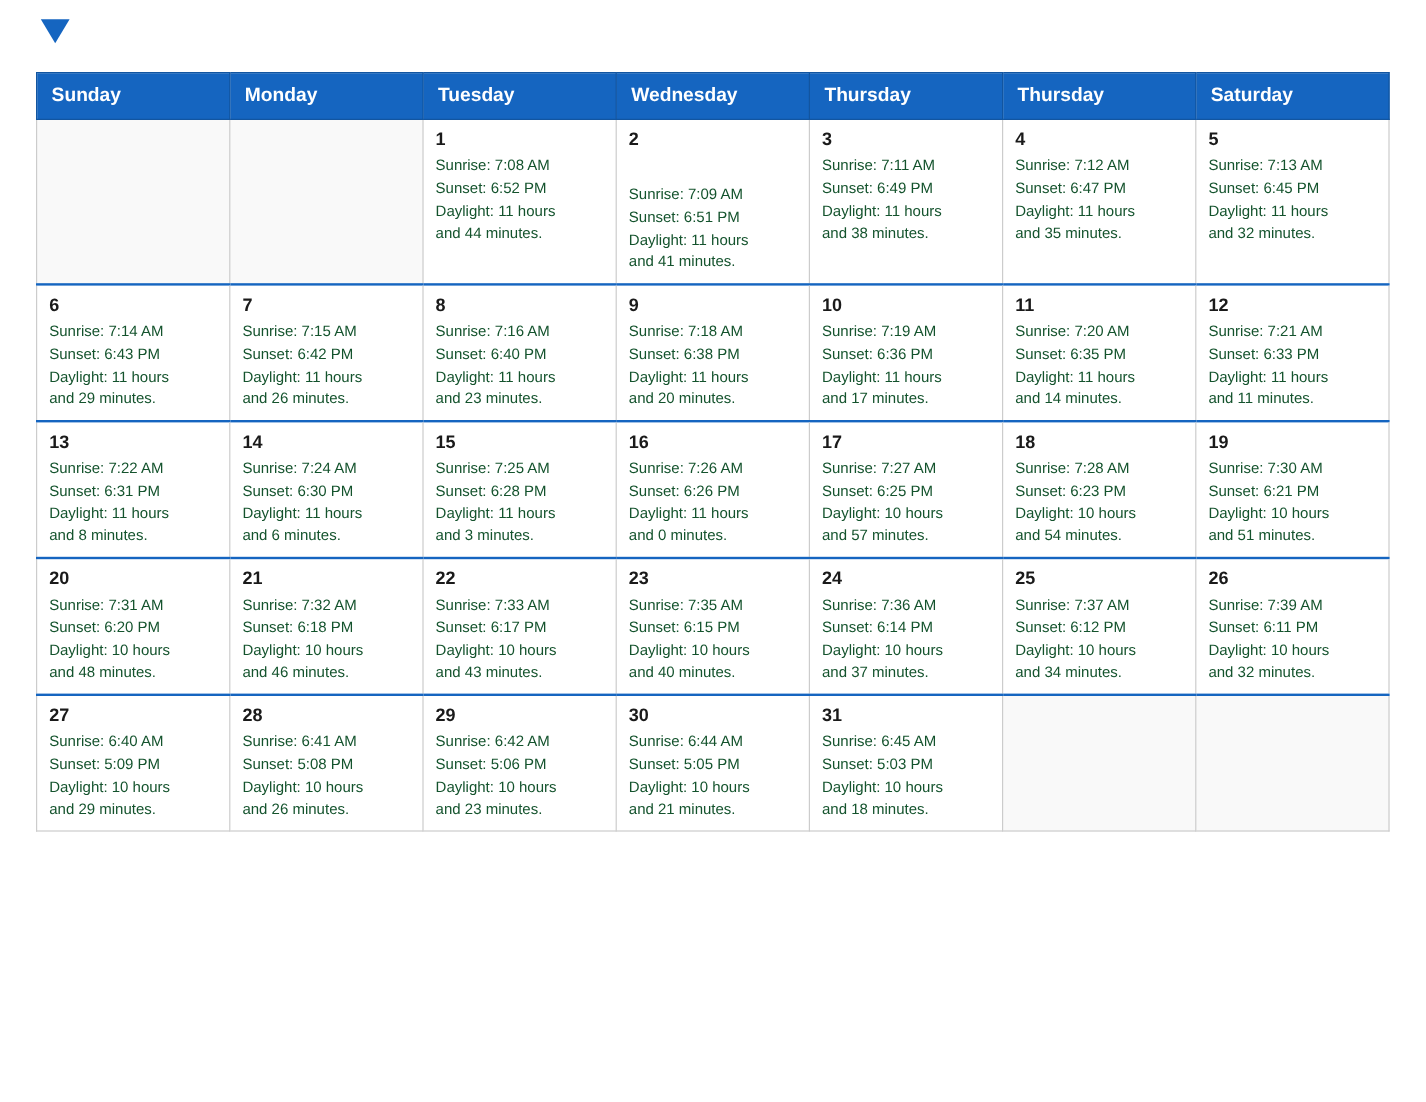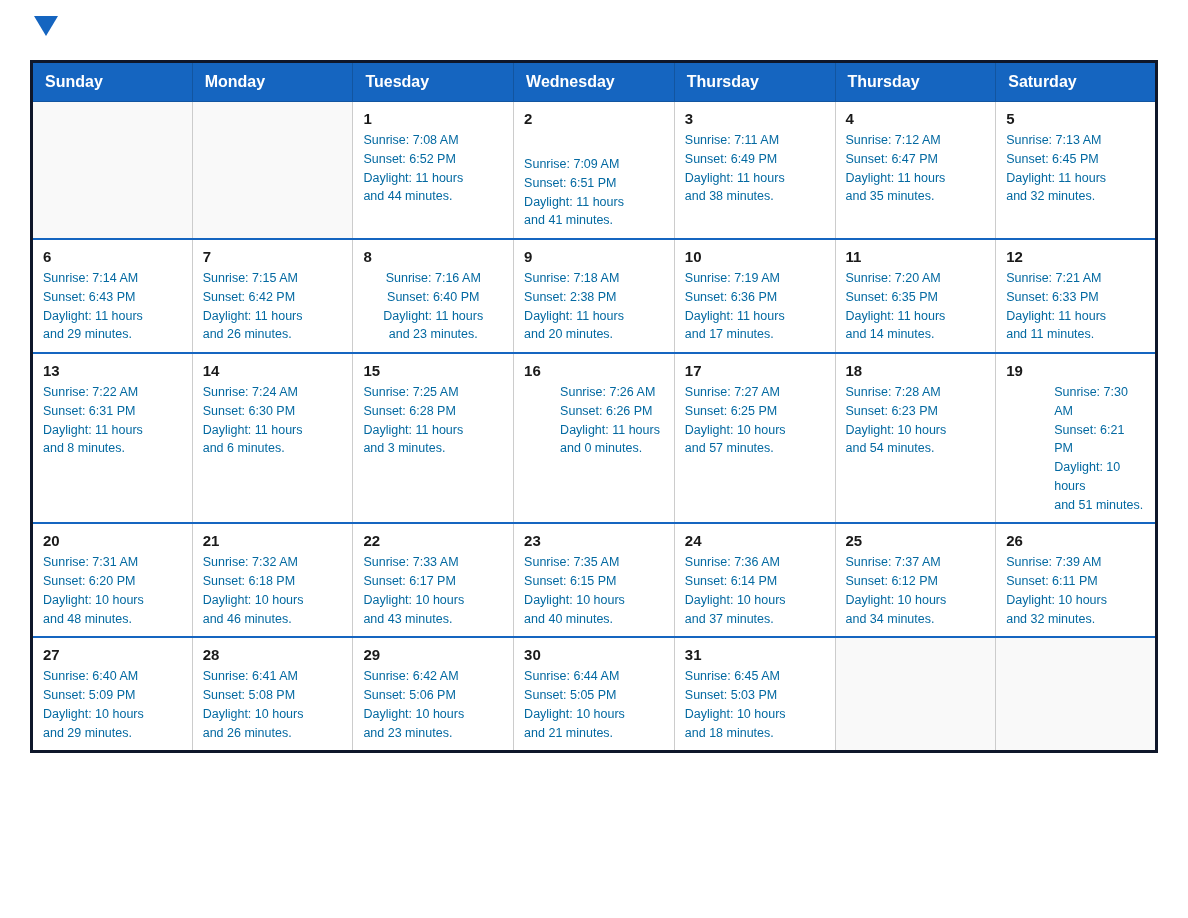--- a/index.html
+++ b/index.html
@@ -59,21 +59,21 @@
     }
     .location-title {
       font-size: 22px;
       color: #555;
       font-weight: 400;
       margin-top: 4px;
     }
     .calendar {
       width: 100%;
       border-collapse: collapse;
-      border: 3px solid #0f172a;
+      border: 1px solid #0f172a;
     }
     .calendar th {
       background: #1565c0;
       color: #fff;
       font-size: 16px;
       font-weight: 600;
       padding: 10px 12px;
       text-align: left;
       border: 1px solid #1255a0;
     }
@@ -88,21 +88,21 @@
     }
     .day-num {
       font-size: 15px;
       font-weight: 600;
       color: #1a1a1a;
       display: block;
       margin-bottom: 4px;
     }
     .day-info {
       font-size: 12.5px;
-      color: #0369a1;
+      color: #14532d;
       line-height: 1.5;
     }
     .empty-cell {
       background: #f9f9f9;
     }
     .row-border td {
       border-top: 2px solid #1565c0;
     }
   </style>
 </head>
@@ -186,29 +186,29 @@
         </td>
         <td>
           <span class="day-num">7</span>
           <div class="day-info" style="white-space: pre-line;">Sunrise: 7:15 AM
 Sunset: 6:42 PM
 Daylight: 11 hours
 and 26 minutes.</div>
         </td>
         <td>
           <span class="day-num">8</span>
-          <div class="day-info" style="white-space: pre-line; text-align: center;">Sunrise: 7:16 AM
+          <div class="day-info" style="white-space: pre-line;">Sunrise: 7:16 AM
 Sunset: 6:40 PM
 Daylight: 11 hours
 and 23 minutes.</div>
         </td>
         <td>
           <span class="day-num">9</span>
           <div class="day-info" style="white-space: pre-line;">Sunrise: 7:18 AM
-Sunset: 2:38 PM
+Sunset: 6:38 PM
 Daylight: 11 hours
 and 20 minutes.</div>
         </td>
         <td>
           <span class="day-num">10</span>
           <div class="day-info" style="white-space: pre-line;">Sunrise: 7:19 AM
 Sunset: 6:36 PM
 Daylight: 11 hours
 and 17 minutes.</div>
         </td>
@@ -244,42 +244,42 @@
         </td>
         <td>
           <span class="day-num">15</span>
           <div class="day-info" style="white-space: pre-line;">Sunrise: 7:25 AM
 Sunset: 6:28 PM
 Daylight: 11 hours
 and 3 minutes.</div>
         </td>
         <td>
           <span class="day-num">16</span>
-          <div class="day-info" style="white-space: pre-line; margin-left: 36px;">Sunrise: 7:26 AM
+          <div class="day-info" style="white-space: pre-line;">Sunrise: 7:26 AM
 Sunset: 6:26 PM
 Daylight: 11 hours
 and 0 minutes.</div>
         </td>
         <td>
           <span class="day-num">17</span>
           <div class="day-info" style="white-space: pre-line;">Sunrise: 7:27 AM
 Sunset: 6:25 PM
 Daylight: 10 hours
 and 57 minutes.</div>
         </td>
         <td>
           <span class="day-num">18</span>
           <div class="day-info" style="white-space: pre-line;">Sunrise: 7:28 AM
 Sunset: 6:23 PM
 Daylight: 10 hours
 and 54 minutes.</div>
         </td>
         <td>
           <span class="day-num">19</span>
-          <div class="day-info" style="white-space: pre-line; margin-left: 48px;">Sunrise: 7:30 AM
+          <div class="day-info" style="white-space: pre-line;">Sunrise: 7:30 AM
 Sunset: 6:21 PM
 Daylight: 10 hours
 and 51 minutes.</div>
         </td>
       </tr>
       <tr class="row-border">
         <td>
           <span class="day-num">20</span>
           <div class="day-info" style="white-space: pre-line;">Sunrise: 7:31 AM
 Sunset: 6:20 PM

